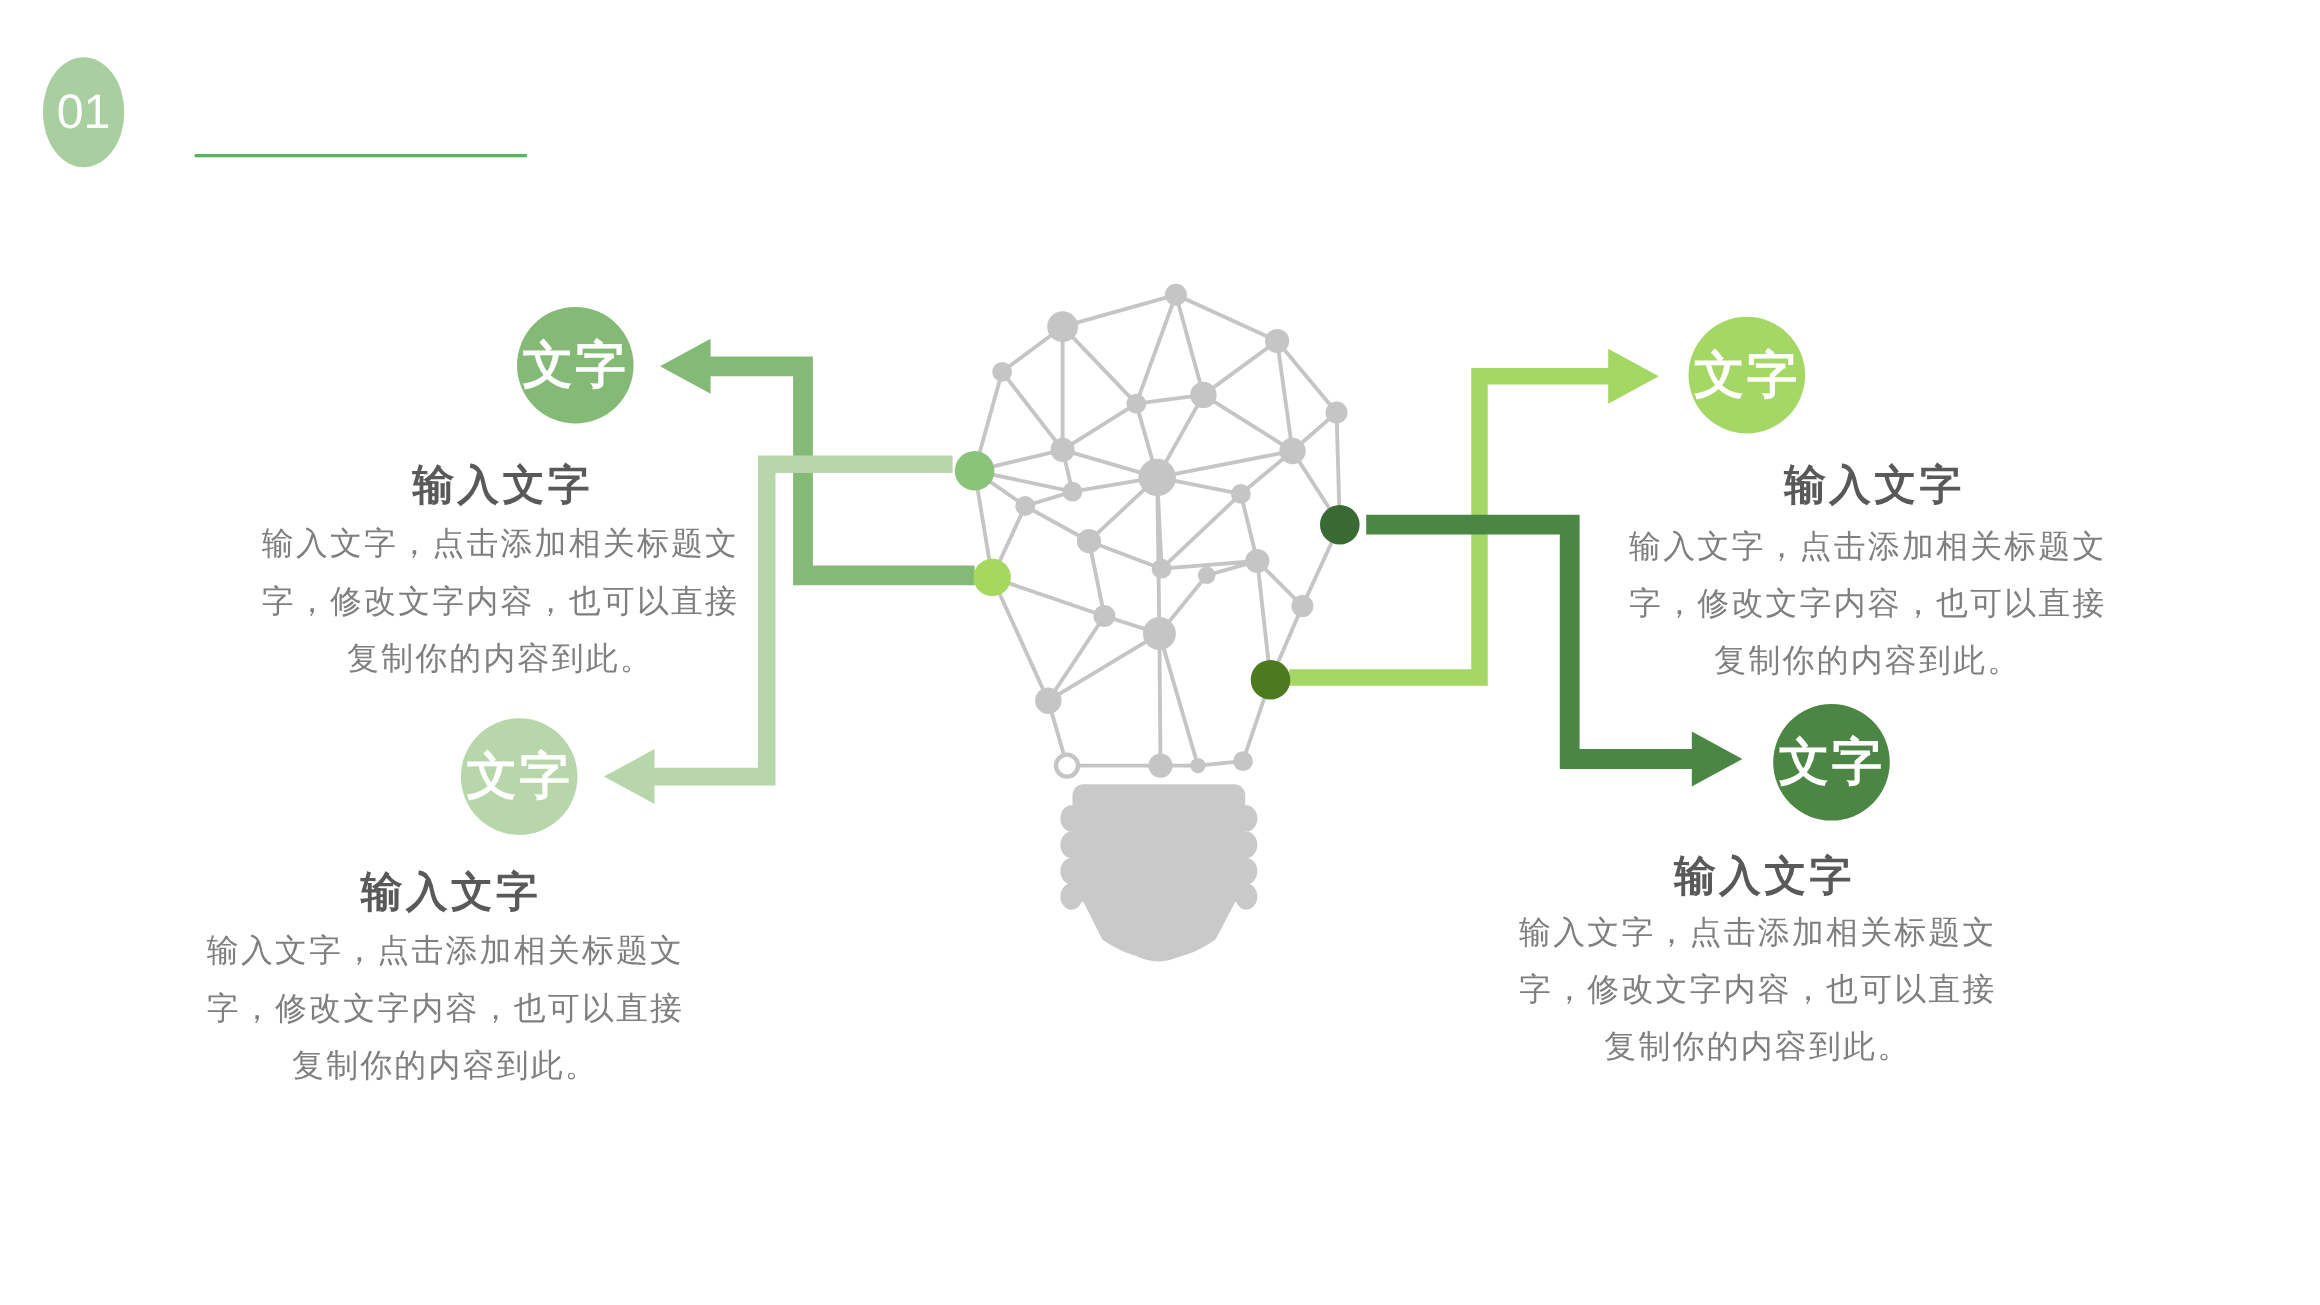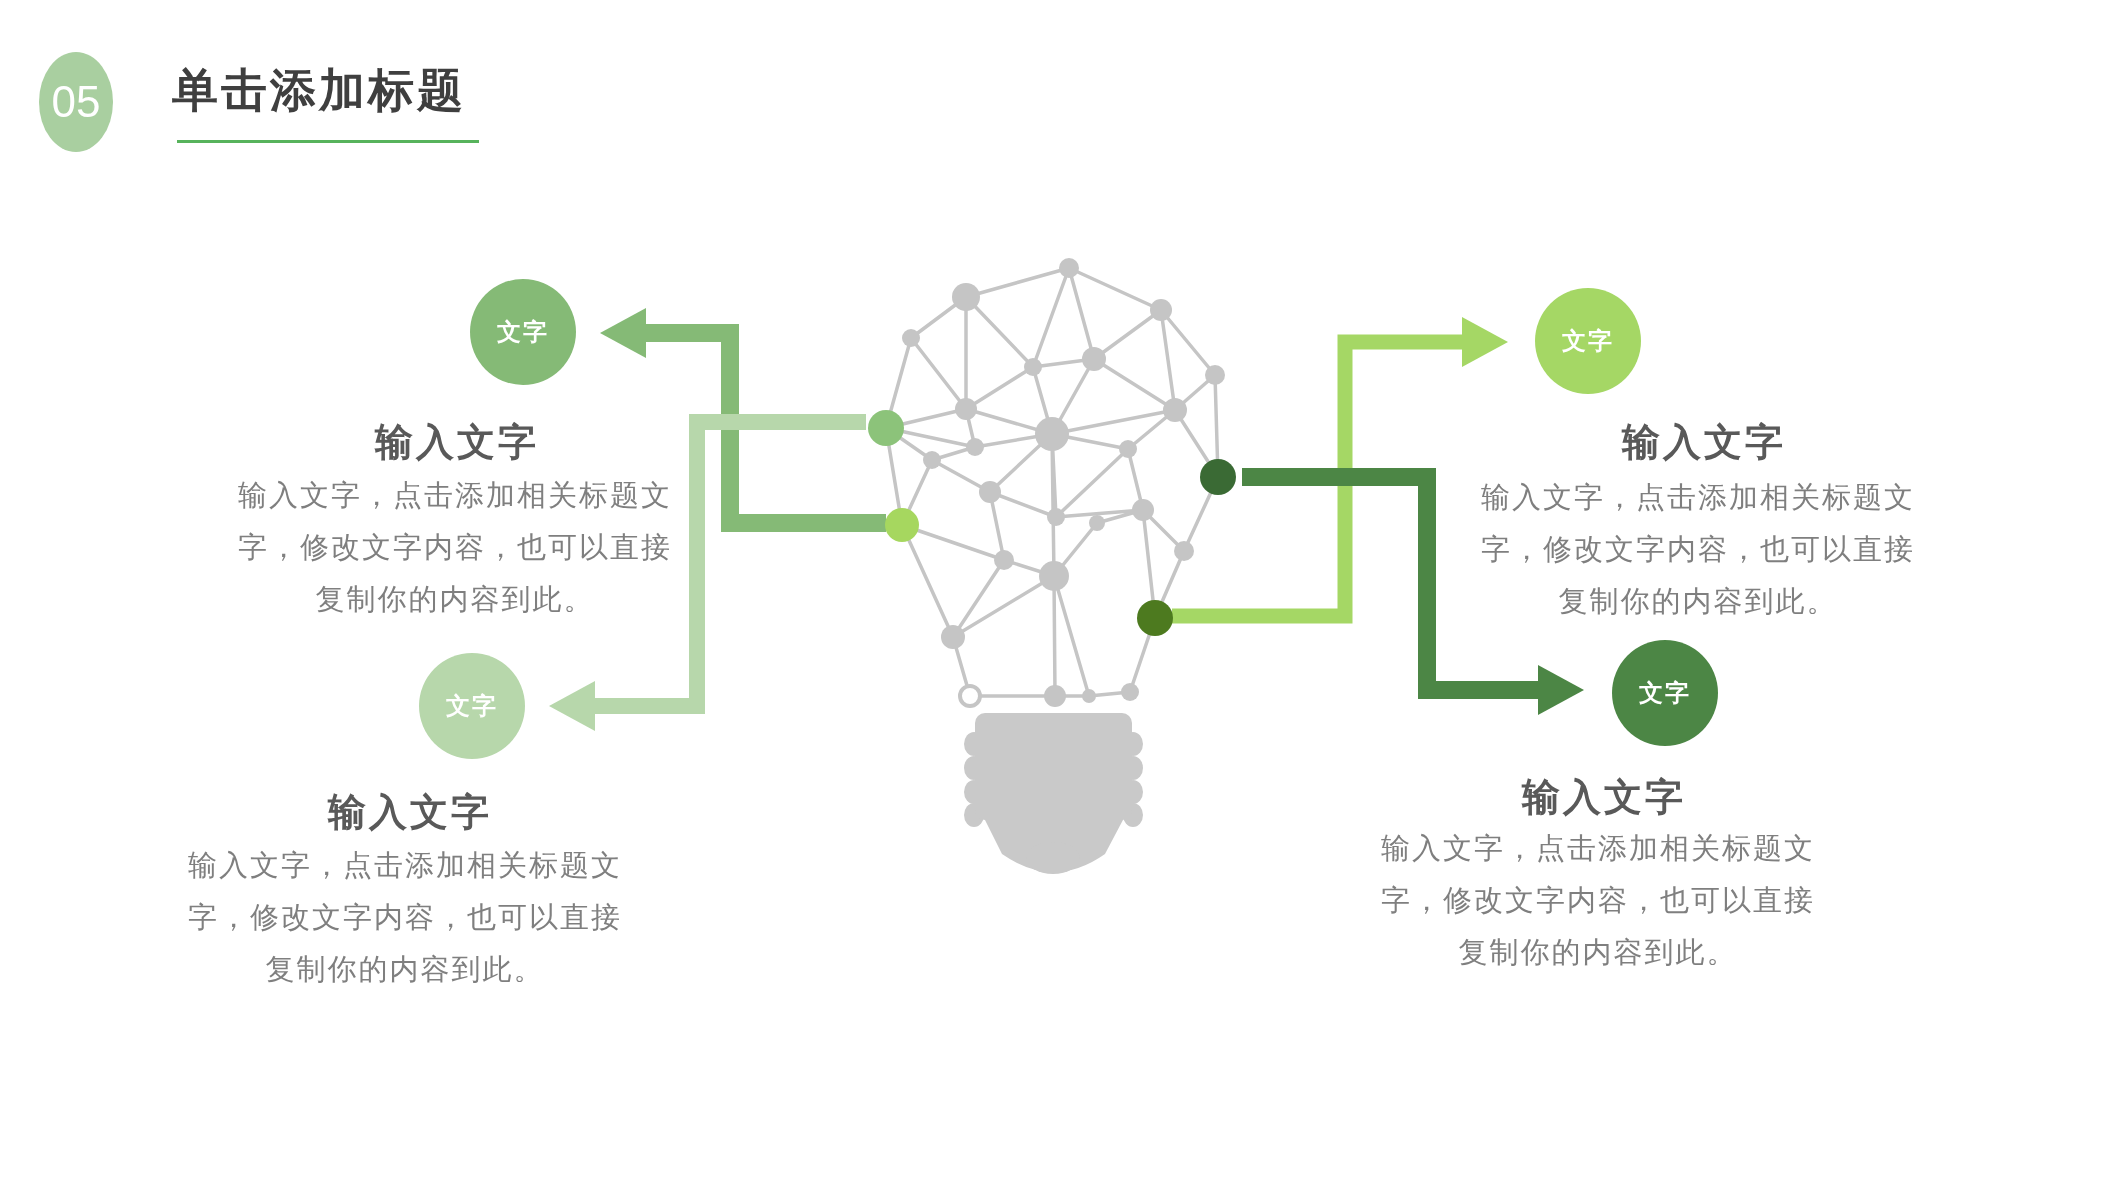--- a/index.html
+++ b/index.html
@@ -16,21 +16,21 @@
   }
   .title{
     font-size:46px;font-weight:600;color:#3f3f3f;letter-spacing:3px;line-height:60px;white-space:nowrap;
   }
   .underline{height:3px;}
   
   .tag-circle{
     width:106px;height:106px;border-radius:50%;
     display:flex;align-items:center;justify-content:center;
   }
-  .tag-circle span{color:#ffffff;font-size:24px;font-weight:700;letter-spacing:2px;}
+  .tag-circle span{color:#ffffff;font-size:46px;font-weight:700;letter-spacing:2px;}
   .co-heading{
     width:440px;text-align:center;font-size:38px;font-weight:700;
     color:#595959;letter-spacing:3px;line-height:44px;
   }
   .co-body{
     width:436px;font-size:29px;color:#7f7f7f;letter-spacing:2px;line-height:52px;
     text-align:center;word-break:break-all;
   }
   svg{display:block;}
 </style>
@@ -130,23 +130,22 @@
 
     <g>
       <circle cx="886" cy="428" r="18" fill="#8cc37a"></circle>
       <circle cx="902" cy="525" r="17" fill="#a6d75f"></circle>
       <circle cx="1218" cy="477" r="18" fill="#3a6a34"></circle>
       <circle cx="1155" cy="618" r="18" fill="#4d7a1f"></circle>
     </g>
   </svg>
 
   <div class="abs badge" style="left: 39px; top: 52px; background: rgb(169, 207, 160);">
-    <span>05</span>
+    <span>01</span>
   </div>
-  <div class="abs title" style="left:172px;top:60px;">单击添加标题</div>
   <div class="abs underline" style="left: 177px; top: 140px; width: 302px; background: rgb(87, 179, 92);"></div>
 
   <div class="abs tag-circle" style="left: 470px; top: 279px; background: rgb(133, 186, 118);">
     <span>文字</span>
   </div>
   <div class="abs co-heading" style="left:237px;top:420px;">输入文字</div>
   <div class="abs co-body" style="left:237px;top:469px;">输入文字，点击添加相关标题文字，修改文字内容，也可以直接复制你的内容到此。</div>
 
   <div class="abs tag-circle" style="left: 419px; top: 653px; background: rgb(183, 215, 171);">
     <span>文字</span>

